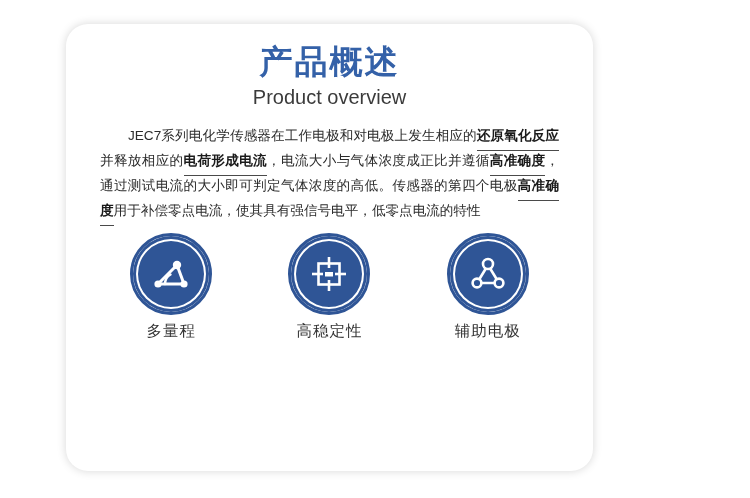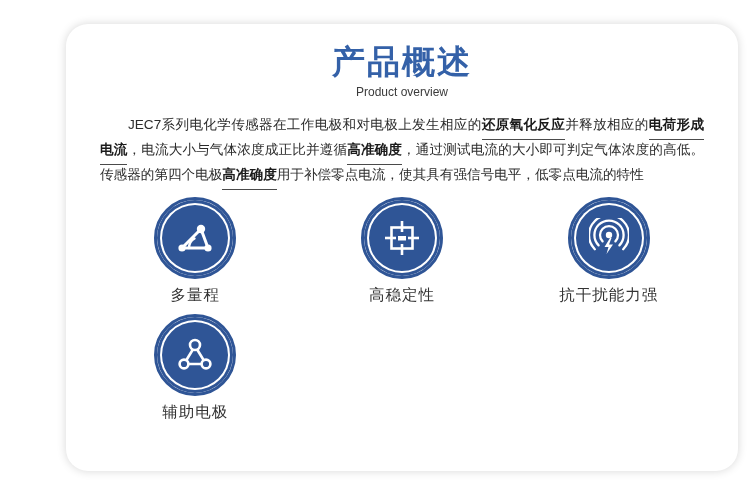--- a/index.html
+++ b/index.html
@@ -12,21 +12,21 @@
     background: #ffffff;
     font-family: "Liberation Sans", "DejaVu Sans", sans-serif;
     overflow: hidden;
   }
 
   
   #product-overview-card {
     position: absolute;
     left: 66px;
     top: 24px;
-    width: 672px;
+    width: 527px;
     height: 447px;
     background: #ffffff;
     border-radius: 22px;
     box-shadow: 0 0 10px rgba(0,0,0,0.16);
     box-sizing: border-box;
   }
 
   
   .heading-block {
     text-align: center;
@@ -34,21 +34,21 @@
   }
   .title-cn {
     font-size: 33px;
     font-weight: bold;
     color: #3461a8;
     letter-spacing: 2px;
     line-height: 1.22;
     margin: 0;
   }
   .title-en {
-    font-size: 12px;
+    font-size: 20px;
     color: #3b3b3b;
     line-height: 1.35;
     margin: 2px 0 0 0;
     font-weight: normal;
   }
 
   
   .body-copy {
     margin: 12px 34px 0 34px;
     font-size: 13.6px;
@@ -148,34 +148,20 @@
             <path d="M3 20 L14 20" stroke="#ffffff" stroke-width="2.6" stroke-linecap="butt"></path>
             <path d="M26 20 L37 20" stroke="#ffffff" stroke-width="2.6" stroke-linecap="butt"></path>
             <rect x="14.5" y="14.5" width="11" height="11" fill="#2f5596"></rect>
             <rect x="16" y="18" width="8" height="4.5" fill="#ffffff"></rect>
           </svg>
         </span>
       </div>
       <div class="feature-label">高稳定性</div>
     </div>
 
-    <div class="feature">
-      <div class="icon-circle">
-        <span>
-          <svg width="40" height="40" viewBox="0 0 40 40">
-            <circle cx="20" cy="17" r="3.2" fill="#ffffff"></circle>
-            <path d="M13.6 23.4 A9 9 0 1 1 26.4 23.4" stroke="#ffffff" stroke-width="2.3" fill="none" stroke-linecap="round"></path>
-            <path d="M9.6 27.4 A14.6 14.6 0 1 1 30.4 27.4" stroke="#ffffff" stroke-width="2.3" fill="none" stroke-linecap="round"></path>
-            <path d="M5.8 31.2 A20 20 0 1 1 34.2 31.2" stroke="#ffffff" stroke-width="2.3" fill="none" stroke-linecap="round"></path>
-            <path d="M21 20 L15.5 29 L19.5 29 L17.5 36 L24 26.5 L20 26.5 L22.5 20 Z" fill="#ffffff"></path>
-          </svg>
-        </span>
-      </div>
-      <div class="feature-label">抗干扰能力强</div>
-    </div>
 
 
     <div class="feature">
       <div class="icon-circle">
         <span>
           <svg width="40" height="40" viewBox="0 0 40 40">
             <path d="M20 11 L9 29" stroke="#ffffff" stroke-width="2.6" fill="none" stroke-linecap="round"></path>
             <path d="M20 11 L31 29" stroke="#ffffff" stroke-width="2.6" fill="none" stroke-linecap="round"></path>
             <path d="M9 29 L31 29" stroke="#ffffff" stroke-width="2.6" fill="none" stroke-linecap="round"></path>
             <circle cx="20" cy="10" r="5" stroke="#ffffff" stroke-width="2.6" fill="#2f5596"></circle>

